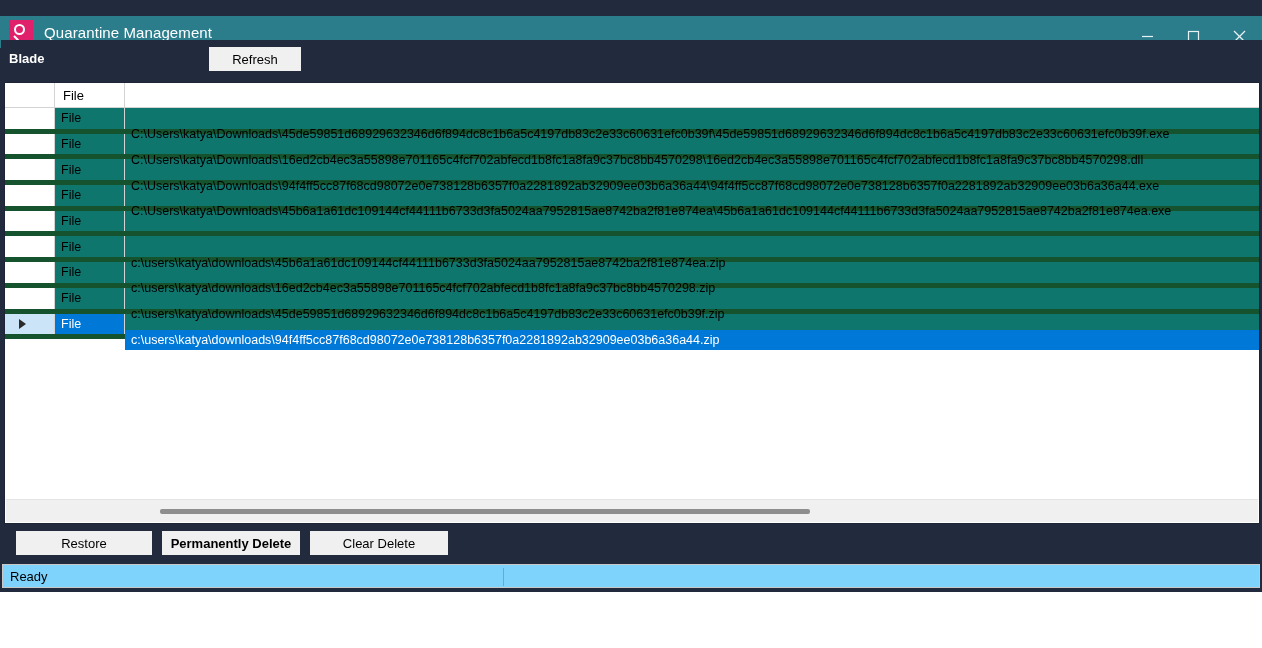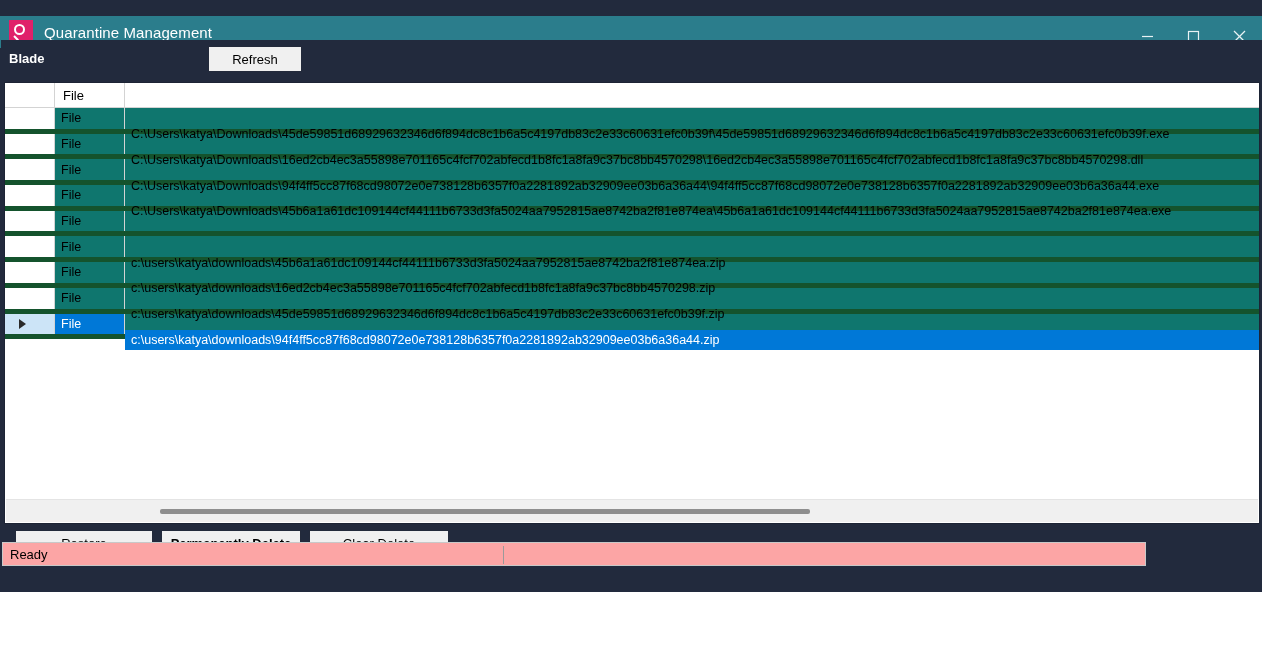--- a/index.html
+++ b/index.html
@@ -287,24 +287,24 @@
     align-items: center;
     justify-content: center;
   }
   .act-restore { left: 6px; width: 138px; }
   .act-delete  { left: 152px; width: 140px; font-weight: bold; }
   .act-clear   { left: 300px; width: 140px; }
 
   
   .statusbar {
     position: absolute;
-    left: 2px; top: 542px;
-    width: 1144px;
+    left: 2px; top: 564px;
+    width: 1258px;
     height: 24px;
-    background: #fca5a5;
+    background: #7dd3fc;
     border: 1px solid #c8c8c8;
     box-sizing: border-box;
   }
   .status-text {
     position: absolute;
     left: 7px; top: 4px;
     font-size: 13px;
     color: #000000;
   }
   .status-sep {

